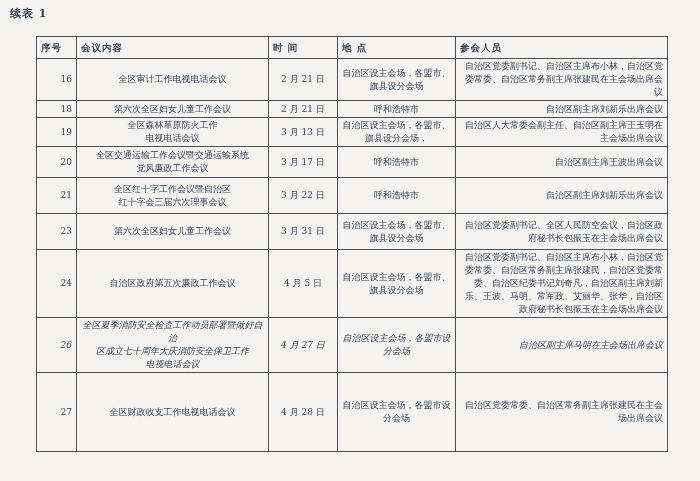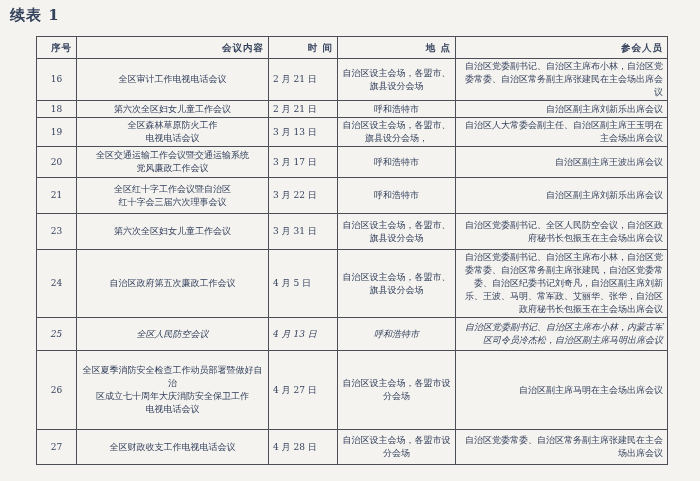--- a/index.html
+++ b/index.html
@@ -14,21 +14,21 @@
   }
   .page {
     width: 700px;
     height: 481px;
     position: relative;
   }
   .cont-label {
     position: absolute;
     left: 10px;
     top: 6px;
-    font-size: 15px;
+    font-size: 11px;
     font-weight: bold;
     letter-spacing: 1px;
     color: #35425c;
   }
   table.doc-table {
     position: absolute;
     left: 36px;
     top: 36px;
     width: 631px;
     border-collapse: collapse;
@@ -43,27 +43,27 @@
     padding: 1px 4px;
     vertical-align: middle;
     overflow: hidden;
   }
   table.doc-table {
     border: 1.5px solid #3f4248;
   }
   table.doc-table thead th {
     font-size: 9.5px;
     font-weight: bold;
-    text-align: right;
+    text-align: left;
     height: 19px;
     letter-spacing: 1px;
   }
-  .col-no    { width: 40px;  text-align: center; }
+  .col-no    { width: 40px;  text-align: right; }
   .col-content { width: 192px; text-align: center; white-space: pre-line; }
-  .col-time  { width: 69px;  text-align: left; white-space: nowrap; }
+  .col-time  { width: 69px;  text-align: center; white-space: nowrap; }
   .col-loc   { width: 118px; text-align: center; padding: 1px 6px; }
   .col-part  { width: 212px; text-align: right; padding: 1px 5px; }
 
   
   tbody tr:nth-child(1)  { height: 33px; }
   tbody tr:nth-child(2)  { height: 17px; }
   tbody tr:nth-child(3)  { height: 17px; padding-left: 34px; }
   tbody tr:nth-child(4)  { height: 31px; }
   tbody tr:nth-child(5)  { height: 36px; padding-left: 24px; }
   tbody tr:nth-child(6)  { height: 36px; }
@@ -144,27 +144,20 @@
           <td class="col-part">自治区党委副书记、全区人民防空会议，自治区政府秘书长包振玉在主会场出席会议</td>
         </tr>
         <tr>
           <td class="col-no">24</td>
           <td class="col-content">自治区政府第五次廉政工作会议</td>
           <td class="col-time">4 月 5 日</td>
           <td class="col-loc">自治区设主会场，各盟市、旗县设分会场</td>
           <td class="col-part">自治区党委副书记、自治区主席布小林，自治区党委常委、自治区常务副主席张建民，自治区党委常委、自治区纪委书记刘奇凡，自治区副主席刘新乐、王波、马明、常军政、艾丽华、张华，自治区政府秘书长包振玉在主会场出席会议</td>
         </tr>
         <tr>
-          <td class="col-no">25</td>
-          <td class="col-content">全区人民防空会议</td>
-          <td class="col-time">4 月 13 日</td>
-          <td class="col-loc">呼和浩特市</td>
-          <td class="col-part">自治区党委副书记、自治区主席布小林，内蒙古军区司令员冷杰松，自治区副主席马明出席会议</td>
-        </tr>
-        <tr>
           <td class="col-no">26</td>
           <td class="col-content">全区夏季消防安全检查工作动员部署暨做好自治
 区成立七十周年大庆消防安全保卫工作
 电视电话会议</td>
           <td class="col-time">4 月 27 日</td>
           <td class="col-loc">自治区设主会场，各盟市设分会场</td>
           <td class="col-part">自治区副主席马明在主会场出席会议</td>
         </tr>
         <tr>
           <td class="col-no">27</td>

